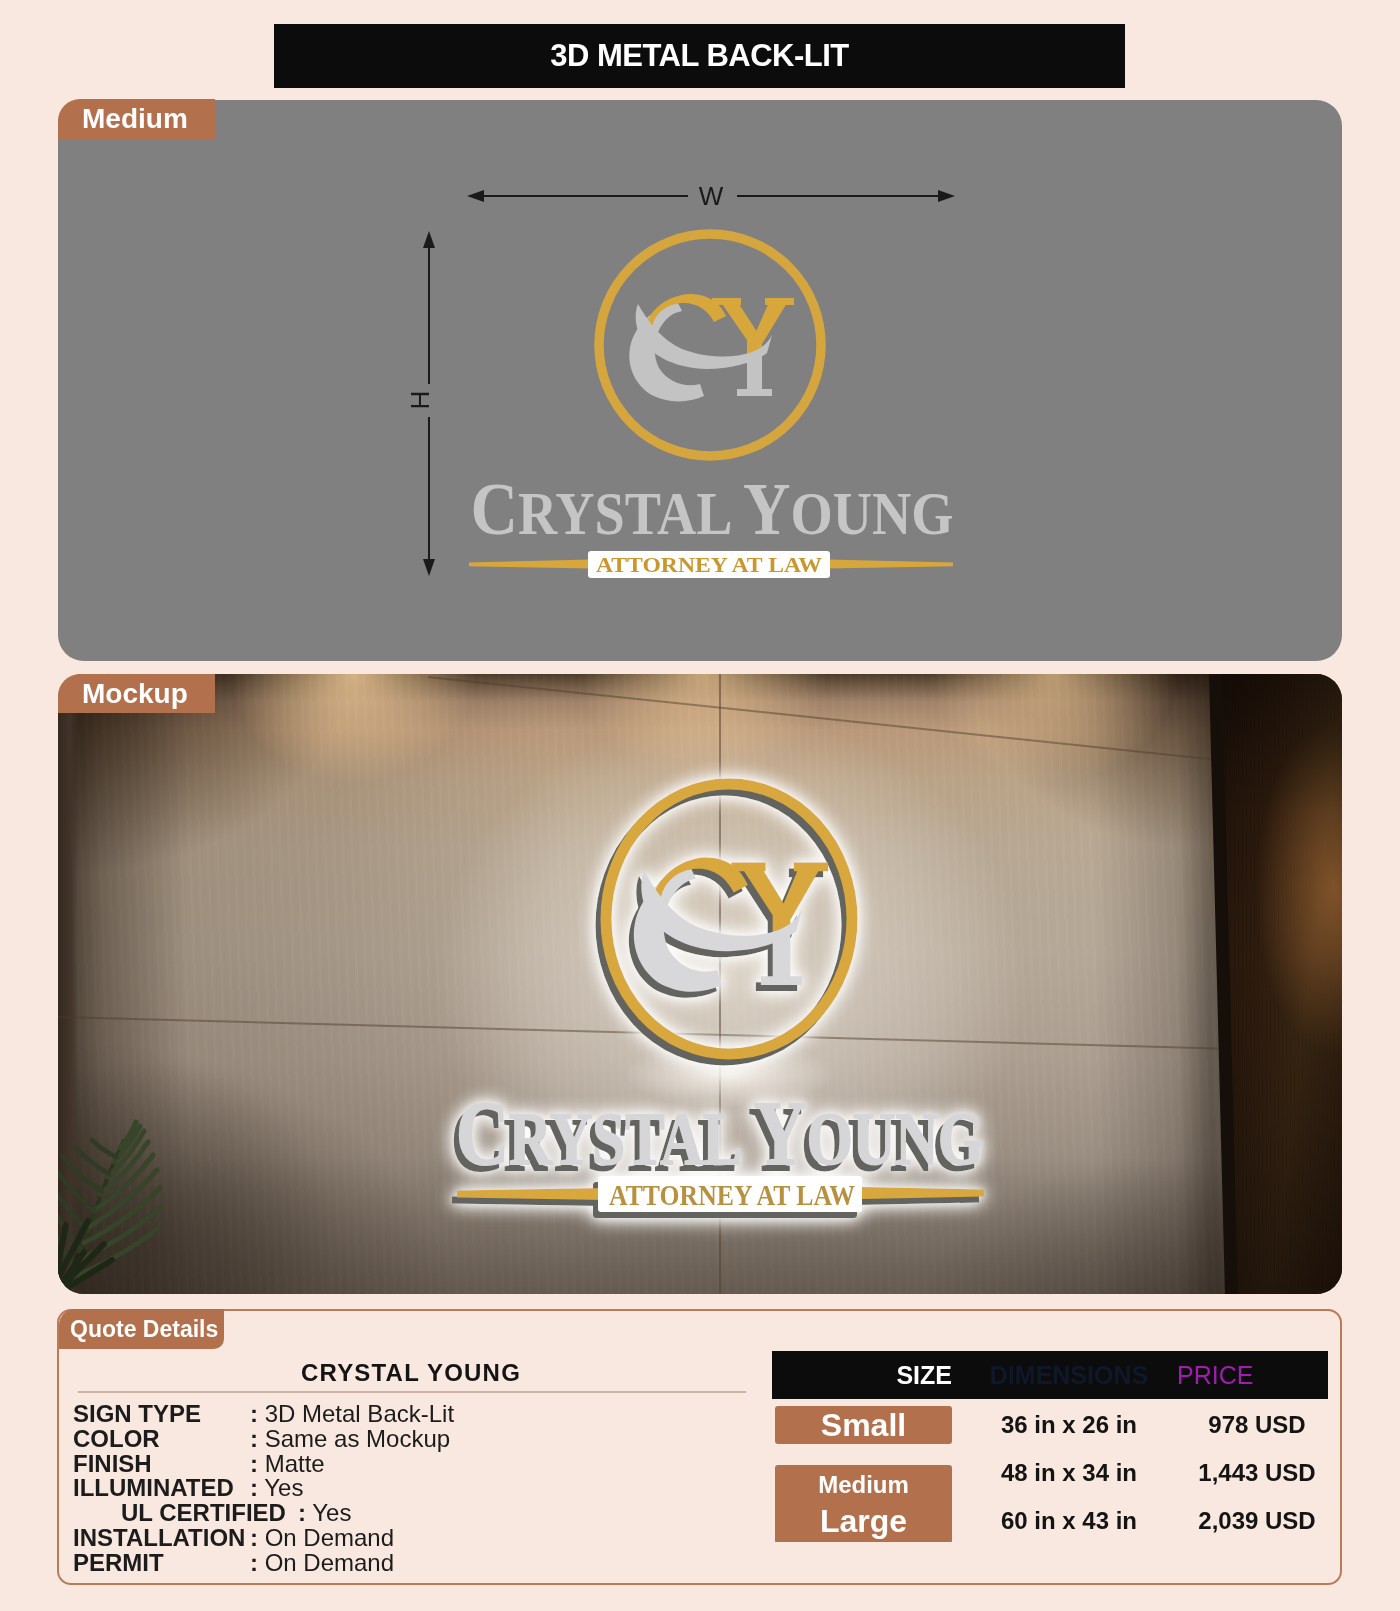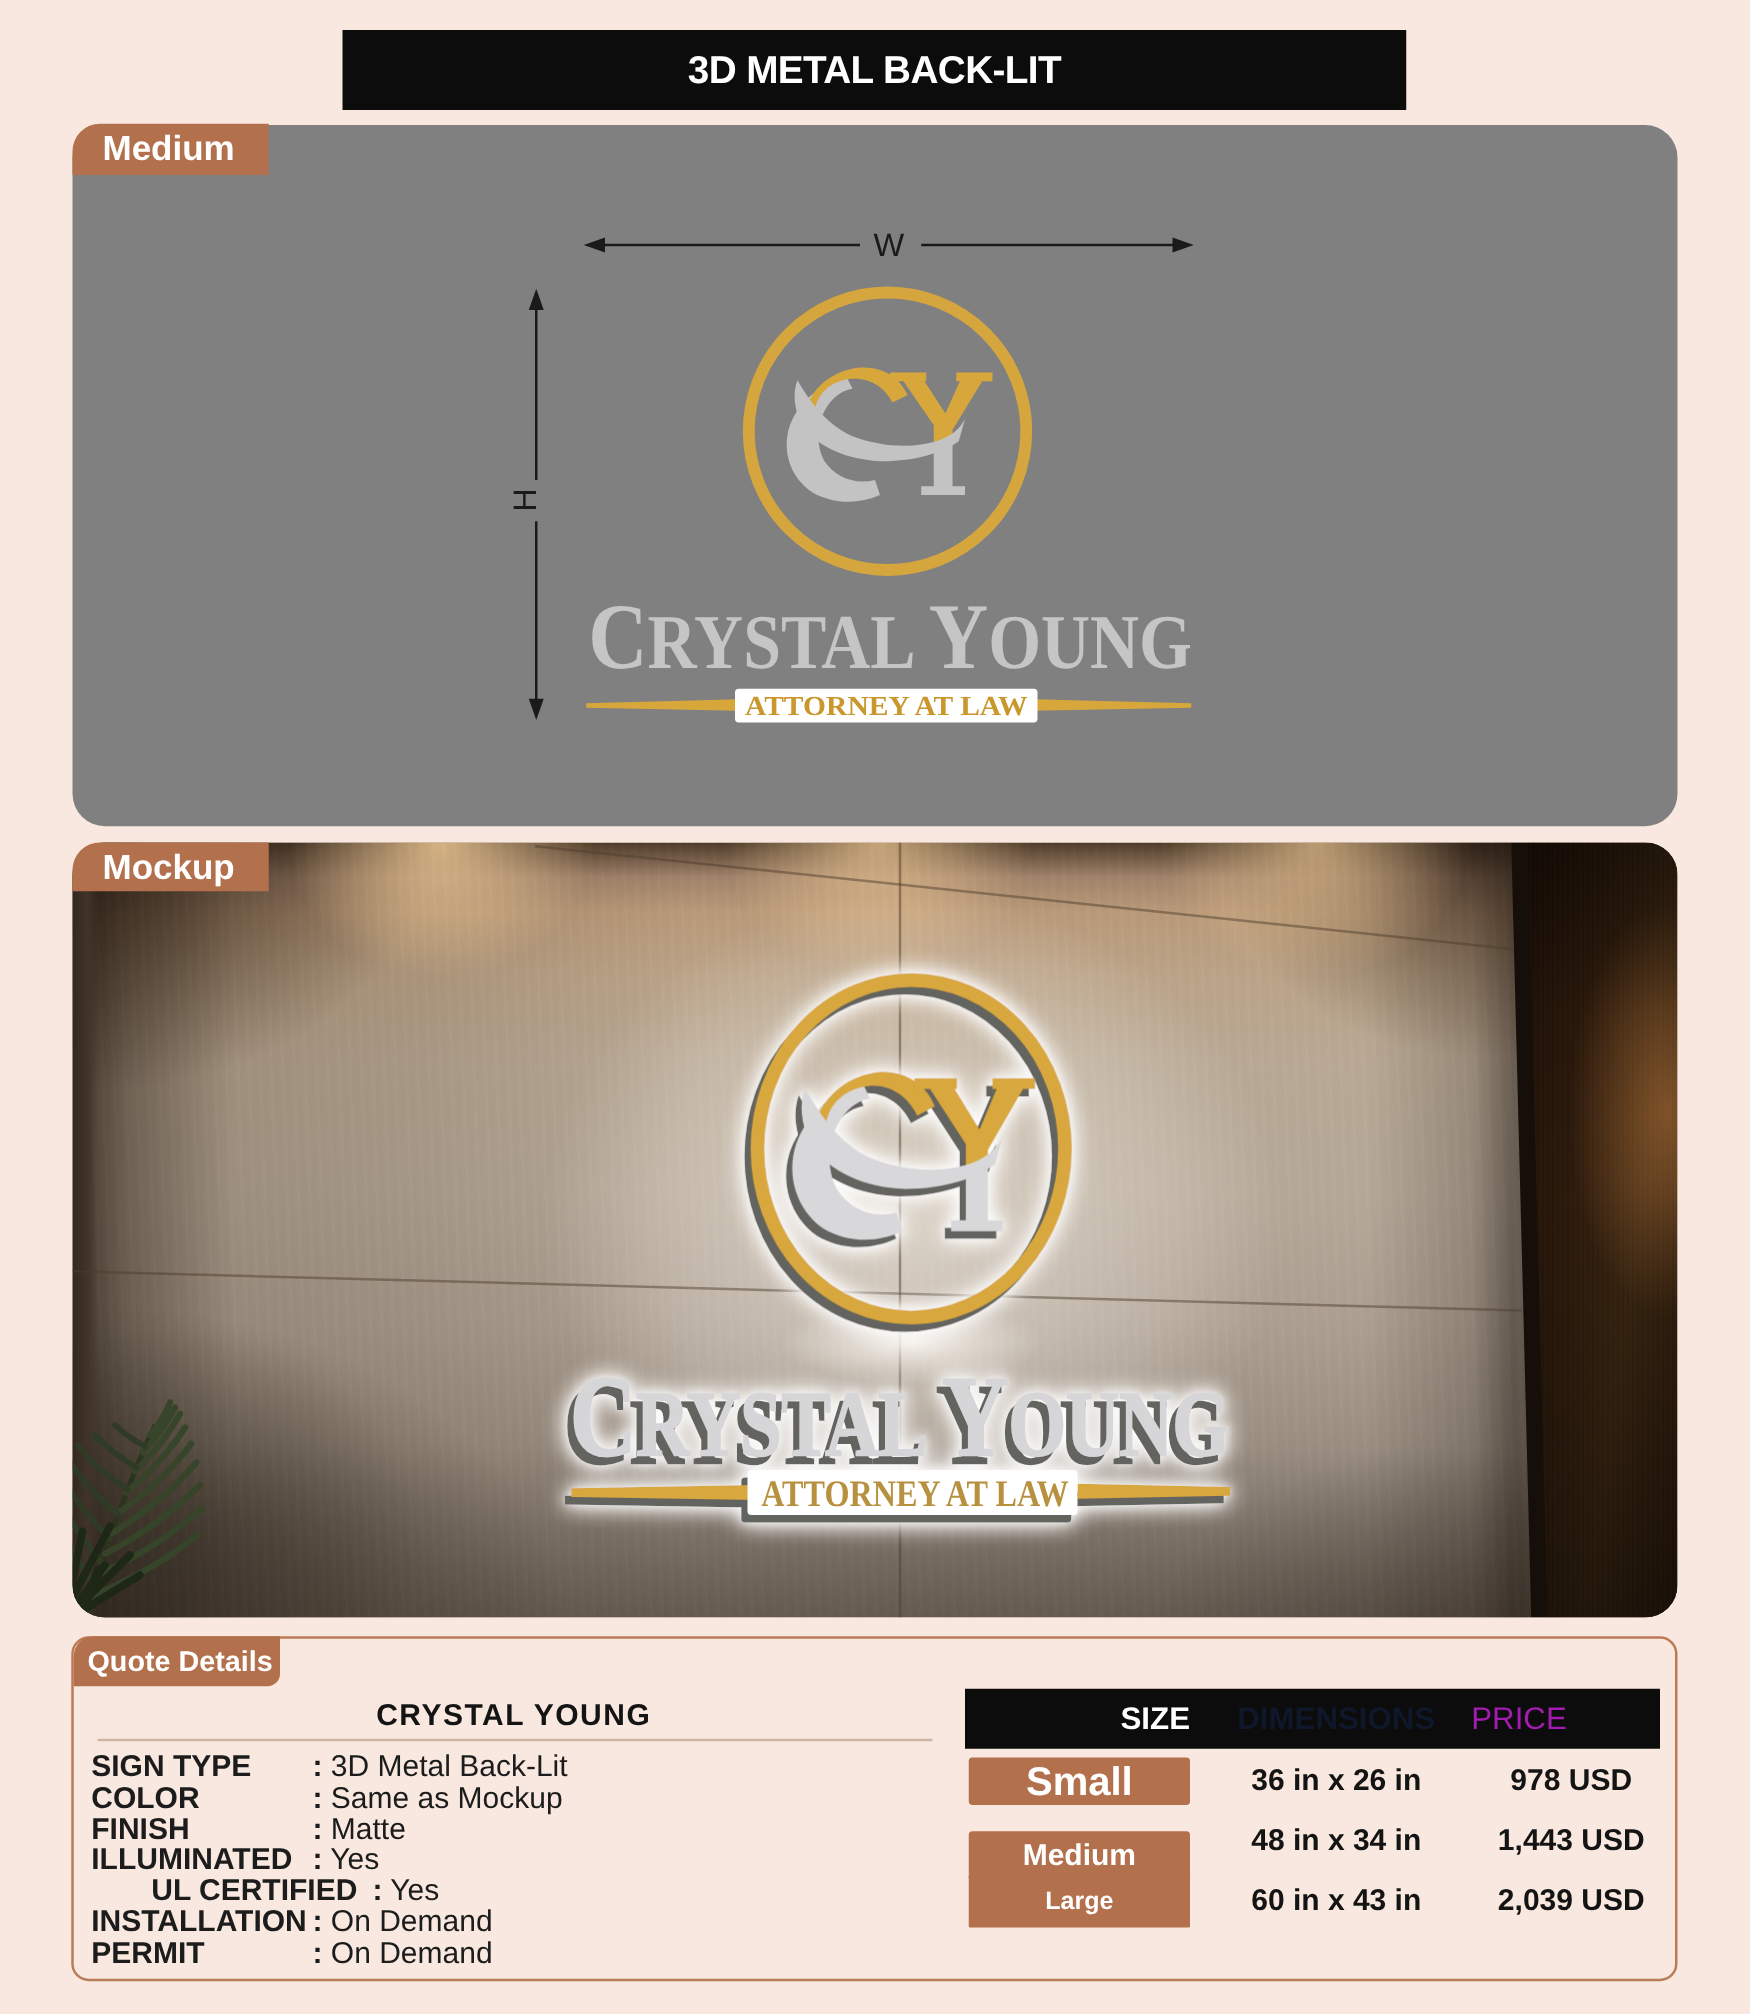--- a/index.html
+++ b/index.html
@@ -217,17 +217,17 @@
 <div class="abs" style="left:959px;top:1406px;width:220px;height:38px;line-height:38px;text-align:center;font-weight:bold;font-size:24px;color:#141414;">36 in x 26 in</div>
 
 <div class="abs" style="left:1177px;top:1406px;width:160px;height:38px;line-height:38px;text-align:center;font-weight:bold;font-size:24px;color:#141414;">978 USD</div>
 
 <div class="abs" style="left:775px;top:1453px;width:177px;height:40px;background:#b3704c;border-radius:3px;color:#fff;font-weight:bold;font-size:24px;line-height:40px;text-align:center;margin-top:12px;">Medium</div>
 
 <div class="abs" style="left:959px;top:1453px;width:220px;height:40px;line-height:40px;text-align:center;font-weight:bold;font-size:24px;color:#141414;">48 in x 34 in</div>
 
 <div class="abs" style="left:1177px;top:1453px;width:160px;height:40px;line-height:40px;text-align:center;font-weight:bold;font-size:24px;color:#141414;">1,443 USD</div>
 
-<div class="abs" style="left:775px;top:1500px;width:177px;height:42px;background:#b3704c;border-radius:1px;color:#fff;font-weight:bold;font-size:20px;line-height:42px;text-align:center;">Large</div>
+<div class="abs" style="left:775px;top:1500px;width:177px;height:42px;background:#b3704c;border-radius:1px;color:#fff;font-weight:bold;font-size:32px;line-height:42px;text-align:center;">Large</div>
 
 <div class="abs" style="left:959px;top:1501px;width:220px;height:40px;line-height:40px;text-align:center;font-weight:bold;font-size:24px;color:#141414;">60 in x 43 in</div>
 
 <div class="abs" style="left:1177px;top:1501px;width:160px;height:40px;line-height:40px;text-align:center;font-weight:bold;font-size:24px;color:#141414;">2,039 USD</div>
 
 </body></html>

